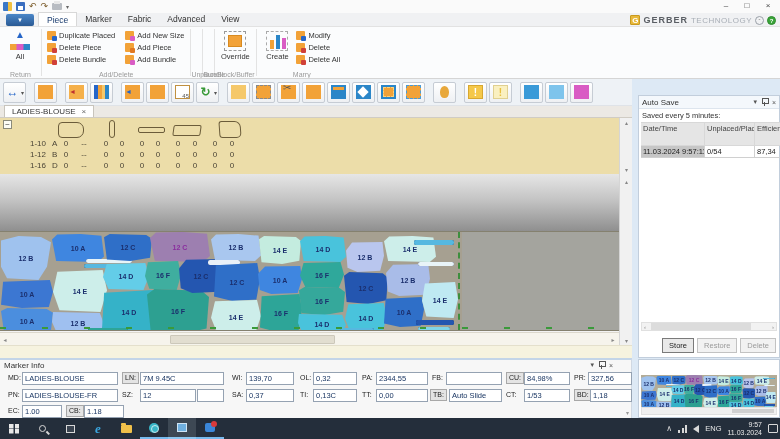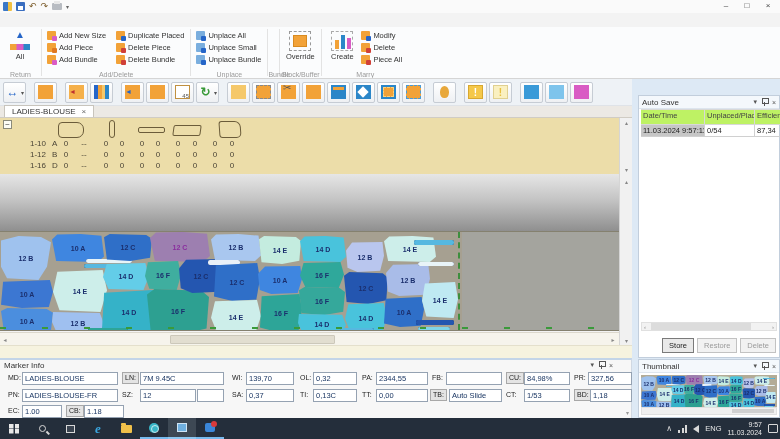--- a/index.html
+++ b/index.html
@@ -139,21 +139,21 @@
   .phead{height:13px;background:#f4f8fc;border-bottom:1px solid #dde5ee;display:flex;align-items:center;padding:0 3px;font-size:8px;color:#333}
   .phead .sp{flex:1}
   .pico{font-size:7px;color:#555;margin-left:4px}
   .pin{width:7px;height:8px;position:relative;margin-left:4px}
   .pin::before{content:"";position:absolute;left:1px;top:0;width:5px;height:4px;border:1px solid #555}
   .pin::after{content:"";position:absolute;left:3px;top:4px;width:1px;height:4px;background:#555}
   .autosave{left:638px;top:95px;width:142px;height:263px}
   .as-sub{font-size:7.5px;color:#333;padding:2px 3px}
   .as-table{margin-left:2px;width:170px;overflow:hidden;font-size:7.5px}
   .as-tr{display:flex}
-  .as-th{height:16px;line-height:12px;padding-left:2px;background:#bef264;border:1px solid #d8d8d8;border-left:none;color:#444;white-space:nowrap;overflow:hidden}
+  .as-th{height:24px;line-height:12px;padding-left:2px;background:#e5e5e5;border:1px solid #d8d8d8;border-left:none;color:#444;white-space:nowrap;overflow:hidden}
   .as-td{height:12px;line-height:12px;padding-left:2px;border:1px solid #d0d0d0;border-top:none;border-left:none;white-space:nowrap;overflow:hidden}
   .as-td.sel{background:#c6c6c6}
   .as-hscroll{position:absolute;left:2px;bottom:26px;width:136px;height:9px;background:#f2f2f2;border:1px solid #e0e0e0;display:flex;align-items:center;justify-content:space-between;font-size:6px;color:#888;padding:0 2px}
   .as-thumbbar{position:absolute;left:12px;bottom:27px;width:100px;height:7px;background:#dcdcdc}
   .as-btns{position:absolute;right:3px;bottom:4px;display:flex;gap:3px}
   .as-btn{height:15px;padding:0 6px;font-size:7.5px;font-family:"Liberation Sans",sans-serif;background:#e9e9e9;border:1px solid #7a7a7a;color:#222}
   .as-btn.dis{border-color:#c2c2c2;color:#9a9a9a;background:#f2f2f2}
 
   .thumbpanel{left:638px;top:359px;width:142px;height:59px}
   .thumb-area{position:absolute;left:2px;top:15px;width:136px;height:33px;background:#b3ac97;overflow:hidden}
@@ -208,81 +208,82 @@
       <span class="qprint"></span>
       <span class="qcaret">▾</span>
     </div>
     <div class="winctl">
       <span class="wbtn">–</span>
       <span class="wbtn">□</span>
       <span class="wbtn">×</span>
     </div>
   </div>
 
+  <div class="tabrow">
+    <div class="filebtn">▼</div>
+    <div id="tabs" style="display:flex">
+        <div class="tab active">Piece</div>
+        <div class="tab">Marker</div>
+        <div class="tab">Fabric</div>
+        <div class="tab">Advanced</div>
+        <div class="tab">View</div>
+      </div>
+    <div class="brand">
+      <span class="gbox">G</span>
+      <span class="brand-name">GERBER</span>
+      <span class="brand-tech">TECHNOLOGY</span>
+      <span class="circ">ˆ</span>
+      <span class="circ help">?</span>
+    </div>
+  </div>
 
   <div class="ribbon" id="ribbon">
       <div class="rgroup">
         <div class="rbig">
           <div class="bi bi-all"></div>
           <div class="rbig-label">All</div>
         </div>
         <div class="rglabel">Return</div>
       </div>
       <div class="rsep"></div>
       <div class="rgroup">
         <div class="rcols">
+          <div class="rcol">
+            <div class="ritem">
+              <div class="ri ri-blue"></div>
+              <span>Duplicate Placed</span>
+            </div>
+            <div class="ritem">
+              <div class="ri ri-del"></div>
+              <span>Delete Piece</span>
+            </div>
+            <div class="ritem">
+              <div class="ri ri-del"></div>
+              <span>Delete Bundle</span>
+            </div>
+          </div>
           <div class="rcol">
             <div class="ritem">
               <div class="ri ri-pink"></div>
               <span>Add New Size</span>
             </div>
             <div class="ritem">
               <div class="ri ri-or"></div>
               <span>Add Piece</span>
             </div>
             <div class="ritem">
               <div class="ri ri-pink"></div>
               <span>Add Bundle</span>
             </div>
           </div>
-          <div class="rcol">
-            <div class="ritem">
-              <div class="ri ri-blue"></div>
-              <span>Duplicate Placed</span>
-            </div>
-            <div class="ritem">
-              <div class="ri ri-del"></div>
-              <span>Delete Piece</span>
-            </div>
-            <div class="ritem">
-              <div class="ri ri-del"></div>
-              <span>Delete Bundle</span>
-            </div>
-          </div>
         </div>
         <div class="rglabel">Add/Delete</div>
       </div>
       <div class="rsep"></div>
       <div class="rgroup">
-        <div class="rcols">
-          <div class="rcol">
-            <div class="ritem">
-              <div class="ri ri-bluebg"></div>
-              <span>Unplace All</span>
-            </div>
-            <div class="ritem">
-              <div class="ri ri-bluebg"></div>
-              <span>Unplace Small</span>
-            </div>
-            <div class="ritem">
-              <div class="ri ri-bluebg"></div>
-              <span>Unplace Bundle</span>
-            </div>
-          </div>
-        </div>
         <div class="rglabel">Unplace</div>
       </div>
       <div class="rsep"></div>
       <div class="rgroup">
         <div class="rglabel">Bundle</div>
       </div>
       <div class="rsep"></div>
       <div class="rgroup">
         <div class="rbig">
           <div class="bi bi-override"></div>
@@ -301,21 +302,21 @@
             <div class="ritem">
               <div class="ri ri-blue"></div>
               <span>Modify</span>
             </div>
             <div class="ritem">
               <div class="ri ri-del"></div>
               <span>Delete</span>
             </div>
             <div class="ritem">
               <div class="ri ri-del"></div>
-              <span>Piece All</span>
+              <span>Delete All</span>
             </div>
           </div>
         </div>
         <div class="rglabel">Marry</div>
       </div>
     </div>
 
   <div class="toolbar" id="toolbar">
       <div class="tbtn gap">
         <div class="ti ti-fit"></div>
@@ -586,20 +587,21 @@
   <div class="rightbg"></div>
 
   <div class="panel autosave">
     <div class="phead">
       <span>Auto Save</span>
         <span class="sp"></span>
       <span class="pico">▾</span>
       <span class="pin"></span>
       <span class="pico">×</span>
     </div>
+    <div class="as-sub">Saved every 5 minutes:</div>
     <div class="as-table" id="as-table">
         <div class="as-tr">
           <div class="as-th" style="width: 64px;">Date/Time</div>
           <div class="as-th" style="width: 50px;">Unplaced/Placed</div>
           <div class="as-th" style="width: 44px;">Efficiency</div>
         </div>
         <div class="as-tr">
           <div class="as-td sel" style="width: 64px;">11.03.2024 9:57:11</div>
           <div class="as-td" style="width: 50px;">0/54</div>
           <div class="as-td" style="width: 44px;">87,34</div>
@@ -611,27 +613,20 @@
       </div>
     <div class="as-thumbbar"></div>
     <div class="as-btns" id="as-btns">
         <button class="as-btn">Store</button>
         <button class="as-btn dis">Restore</button>
         <button class="as-btn dis">Delete</button>
       </div>
   </div>
 
   <div class="panel thumbpanel">
-    <div class="phead">
-      <span>Thumbnail</span>
-        <span class="sp"></span>
-      <span class="pico">▾</span>
-      <span class="pin"></span>
-      <span class="pico">×</span>
-    </div>
     <div class="thumb-area" id="thumb-pieces">
         <div class="piece s4" style="left: 0.295px; top: 1.32px; width: 14.75px; height: 14.52px; background: rgb(159, 194, 238);">
           <span style="font-size: 5px; color: rgb(27, 47, 109);">12 B</span>
         </div>
         <div class="piece s1" style="left: 0.295px; top: 15.84px; width: 15.34px; height: 9.24px; background: rgb(60, 119, 210);">
           <span style="font-size: 5px; color: rgb(27, 47, 109);">10 A</span>
         </div>
         <div class="piece s0" style="left: 0.295px; top: 25.08px; width: 15.34px; height: 8.58px; background: rgb(75, 142, 222);">
           <span style="font-size: 5px; color: rgb(27, 47, 109);">10 A</span>
         </div>

